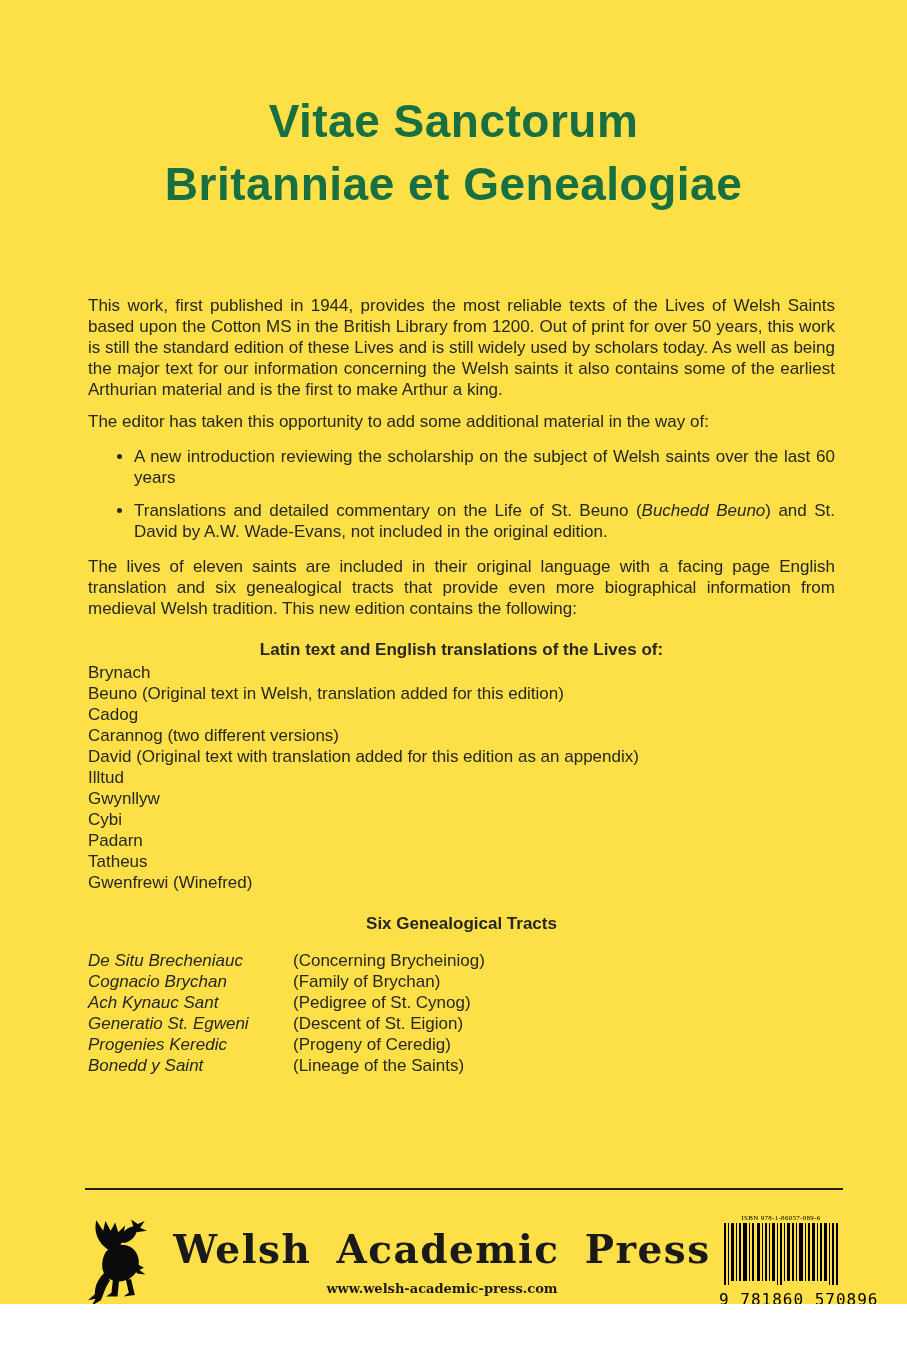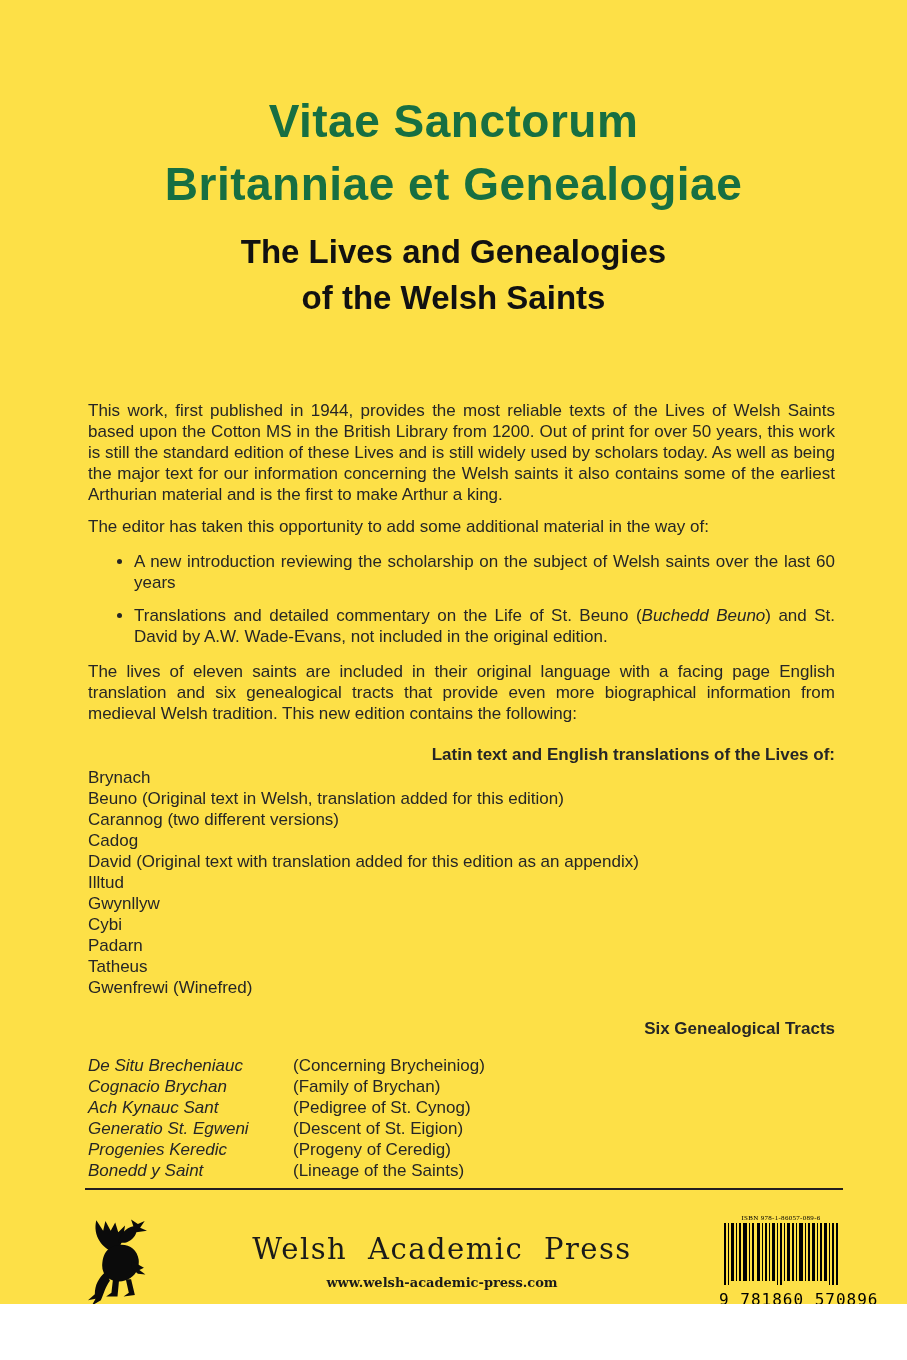--- a/index.html
+++ b/index.html
@@ -38,21 +38,21 @@
     line-height: 21px;
     text-align: justify;
   }
   .body-copy p { margin: 0 0 11px 0; }
   ul.bullets { margin: 14px 0 14px 0; padding-left: 46px; }
   ul.bullets li { margin-bottom: 12px; text-align: justify; }
   h3.section-heading {
     font-size: 17px;
     font-weight: bold;
     margin: 20px 0 2px 0;
-    text-align: right;
+    text-align: center;
   }
   .lives-list { text-align: left; }
   .lives-list .life-item { line-height: 21px; }
   table.tracts { border-collapse: collapse; text-align: left; margin-top: 16px; }
   table.tracts td { padding: 0; font-size: 17px; line-height: 21px; vertical-align: top; }
   table.tracts td.latin { width: 205px; font-style: italic; }
   
   .footer {
     position: absolute;
     left: 85px;
@@ -62,22 +62,22 @@
     border-top: 2px solid #231f20;
     border-bottom: 2px solid #231f20;
     display: flex;
     align-items: center;
     box-sizing: border-box;
   }
   .dragon-wrap { width: 80px; flex: 0 0 auto; display: flex; justify-content: flex-start; }
   .press-block { flex: 1 1 auto; text-align: center; }
   .press-name {
     font-family: "DejaVu Serif", serif;
-    font-weight: normal;
-    font-size: 29px;
+    font-weight: bold;
+    font-size: 39px;
     letter-spacing: 1.5px;
     word-spacing: 10px;
     color: #1a1a1a;
   }
   .press-url {
     font-family: "DejaVu Serif", serif;
     font-weight: bold;
     font-size: 13px;
     margin-top: 9px;
     color: #1a1a1a;
@@ -103,24 +103,20 @@
 </head>
 <body>
 
 <div class="page">
 
   <header class="title-block">
     <h1 class="main-title">
       <span>Vitae Sanctorum</span><br>
       <span>Britanniae et Genealogiae</span>
     </h1>
-    <h2 class="subtitle">
-      <span>The Lives and Genealogies</span><br>
-      <span>of the Welsh Saints</span>
-    </h2>
   </header>
 
   <main class="body-copy">
     <p>This work, first published in 1944, provides the most reliable texts of the Lives of Welsh Saints based upon the Cotton MS in the British Library from 1200. Out of print for over 50 years, this work is still the standard edition of these Lives and is still widely used by scholars today. As well as being the major text for our information concerning the Welsh saints it also contains some of the earliest Arthurian material and is the first to make Arthur a king.</p>
     <p>The editor has taken this opportunity to add some additional material in the way of:</p>
 
     <ul class="bullets">
       <li>
         <span>A new introduction reviewing the scholarship on the subject of Welsh saints over the last 60 years</span>
       </li>
@@ -128,22 +124,22 @@
         <span>Translations and detailed commentary on the Life of St. Beuno (</span><em>Buchedd Beuno</em><span>) and St. David by A.W. Wade-Evans, not included in the original edition.</span>
       </li>
     </ul>
 
     <p>The lives of eleven saints are included in their original language with a facing page English translation and six genealogical tracts that provide even more biographical information from medieval Welsh tradition. This new edition contains the following:</p>
 
     <h3 class="section-heading">Latin text and English translations of the Lives of:</h3>
     <div class="lives-list">
       <div class="life-item">Brynach</div>
       <div class="life-item">Beuno (Original text in Welsh, translation added for this edition)</div>
+      <div class="life-item">Cadog</div>
       <div class="life-item">Carannog (two different versions)</div>
-      <div class="life-item">Cadog</div>
       <div class="life-item">David (Original text with translation added for this edition as an appendix)</div>
       <div class="life-item">Illtud</div>
       <div class="life-item">Gwynllyw</div>
       <div class="life-item">Cybi</div>
       <div class="life-item">Padarn</div>
       <div class="life-item">Tatheus</div>
       <div class="life-item">Gwenfrewi (Winefred)</div>
     </div>
 
     <h3 class="section-heading">Six Genealogical Tracts</h3>

